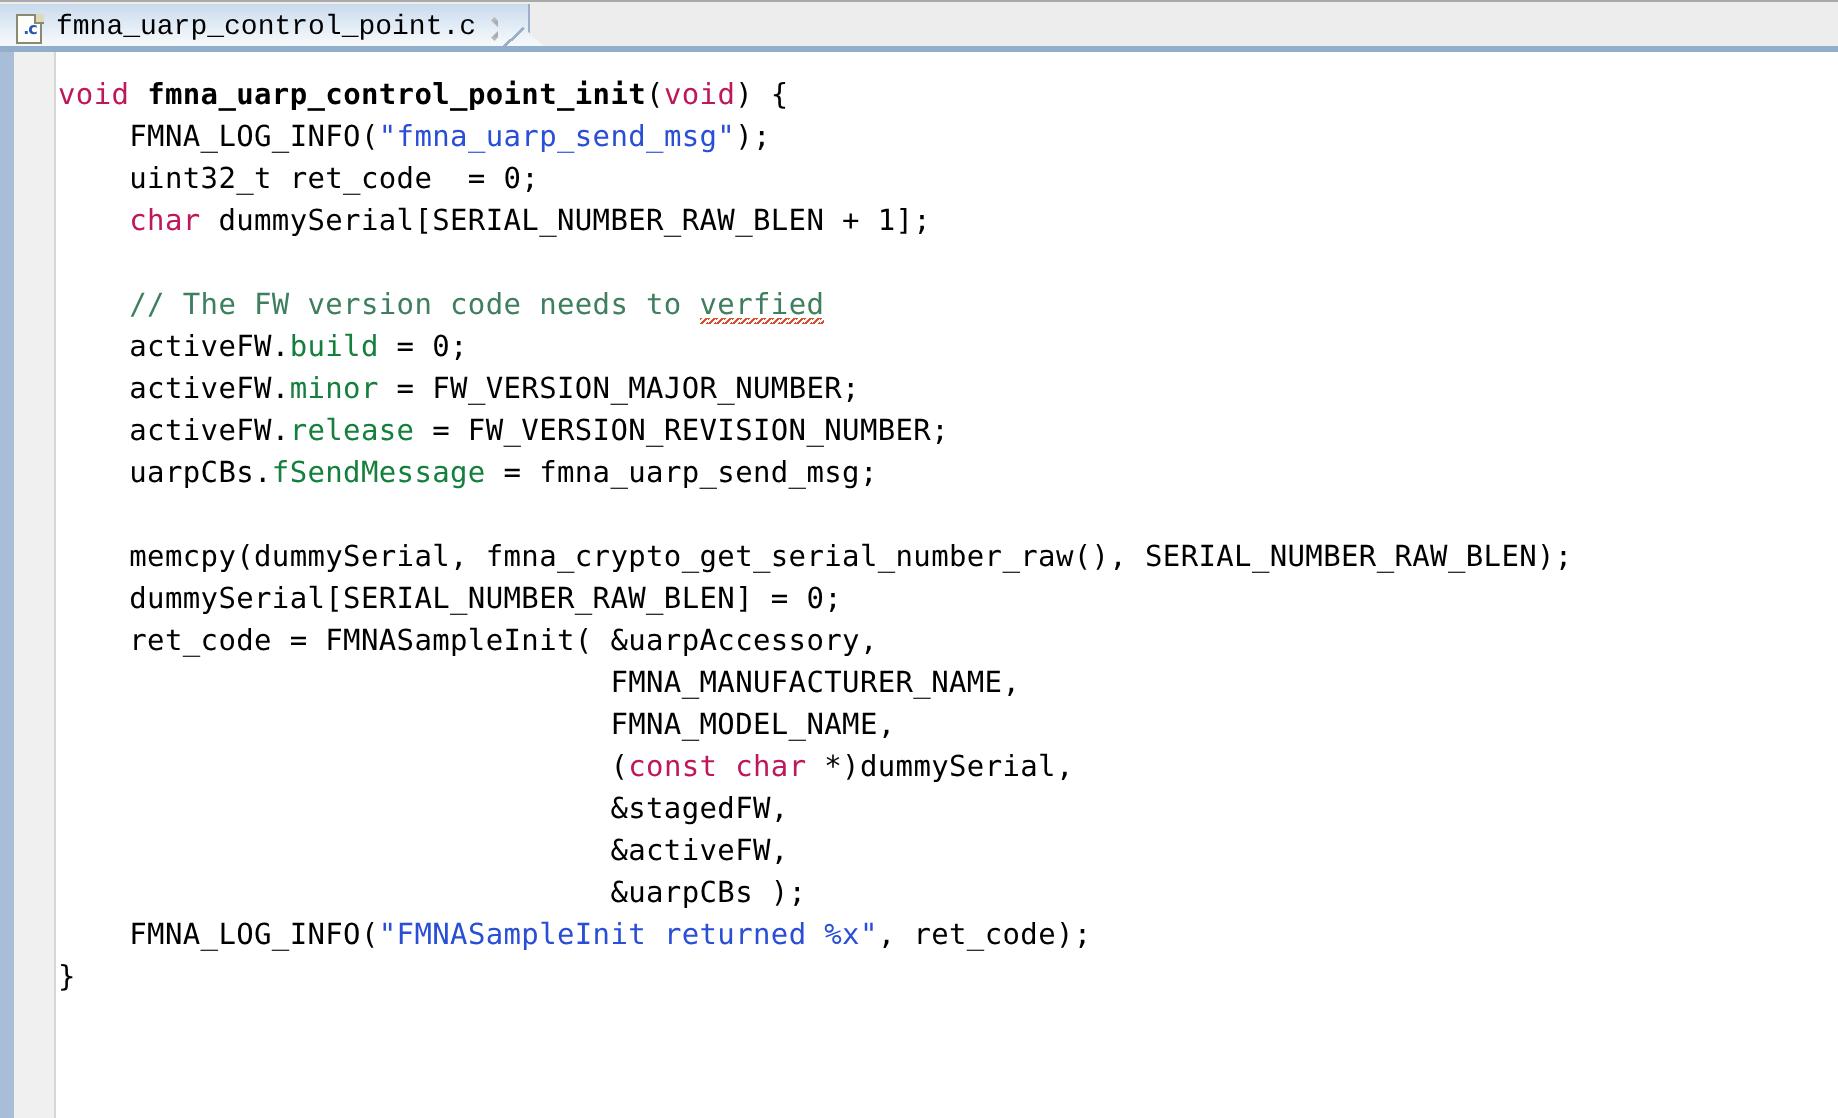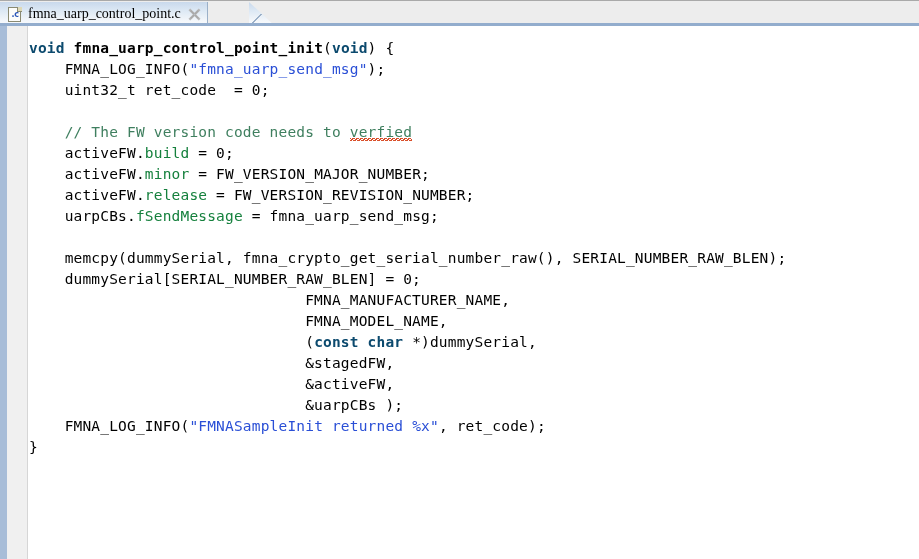--- a/index.html
+++ b/index.html
@@ -111,21 +111,21 @@
     font-weight: bold;
     color: #2b56b8;
     letter-spacing: -0.5px;
   }
 
   .tab-title {
     font-size: 14px;
     line-height: 16px;
     color: #000000;
     white-space: nowrap;
-    font-family: Liberation Serif, serif;
+    font-family: Liberation Mono, monospace;
     text-align: center;
   }
 
   .tab-close {
     margin-left: 7px;
     width: 13px;
     height: 13px;
     flex: 0 0 auto;
     position: relative;
   }
@@ -180,21 +180,21 @@
     line-height: 21px;
     font-family: "DejaVu Sans Mono", monospace;
     font-size: 14.5px;
     letter-spacing: 0.18px;
     color: #000000;
     white-space: pre;
     padding-left: 0px;
   }
 
   
-  .kw       { color: #0c4a6e; font-weight: bold; text-align: center; }
+  .kw       { color: #be185d; font-weight: normal; text-align: center; }
   .str      { color: #2a4fd6; }
   .cmt      { color: #3f7f5f; }
   .fld      { color: #15803d; }
   .plain    { color: #000000; }
 
   .misspelled {
     position: relative;
     text-decoration: none;
     background-image: repeating-linear-gradient(
       135deg,
@@ -232,29 +232,31 @@
 
   <div id="left-accent"></div>
   <div id="gutter"></div>
   <div id="gutter-inner-line"></div>
 
   <div id="code-area">
     <div id="code-lines">
         <div class="code-line"><span class="kw">void</span><span class="plain"> </span><span class="plain" style="font-weight: bold;">fmna_uarp_control_point_init</span><span class="plain">(</span><span class="kw">void</span><span class="plain">) {</span></div>
         <div class="code-line"><span class="plain">    FMNA_LOG_INFO(</span><span class="str">"fmna_uarp_send_msg"</span><span class="plain">);</span></div>
         <div class="code-line"><span class="plain">    uint32_t ret_code  = 0;</span></div>
+        <div class="code-line"><span class="plain">    </span><span class="kw">char</span><span class="plain"> dummySerial[SERIAL_NUMBER_RAW_BLEN + 1];</span></div>
         <div class="code-line">&nbsp;</div>
         <div class="code-line"><span class="plain">    </span><span class="cmt">// The FW version code needs to </span><span class="cmt misspelled">verfied</span></div>
         <div class="code-line"><span class="plain">    activeFW.</span><span class="fld">build</span><span class="plain"> = 0;</span></div>
         <div class="code-line"><span class="plain">    activeFW.</span><span class="fld">minor</span><span class="plain"> = FW_VERSION_MAJOR_NUMBER;</span></div>
         <div class="code-line"><span class="plain">    activeFW.</span><span class="fld">release</span><span class="plain"> = FW_VERSION_REVISION_NUMBER;</span></div>
         <div class="code-line"><span class="plain">    uarpCBs.</span><span class="fld">fSendMessage</span><span class="plain"> = fmna_uarp_send_msg;</span></div>
         <div class="code-line">&nbsp;</div>
         <div class="code-line"><span class="plain">    memcpy(dummySerial, fmna_crypto_get_serial_number_raw(), SERIAL_NUMBER_RAW_BLEN);</span></div>
         <div class="code-line"><span class="plain">    dummySerial[SERIAL_NUMBER_RAW_BLEN] = 0;</span></div>
+        <div class="code-line"><span class="plain">    ret_code = FMNASampleInit( &amp;uarpAccessory,</span></div>
         <div class="code-line"><span class="plain">                               FMNA_MANUFACTURER_NAME,</span></div>
         <div class="code-line"><span class="plain">                               FMNA_MODEL_NAME,</span></div>
         <div class="code-line"><span class="plain">                               (</span><span class="kw">const char</span><span class="plain"> *)dummySerial,</span></div>
         <div class="code-line"><span class="plain">                               &amp;stagedFW,</span></div>
         <div class="code-line"><span class="plain">                               &amp;activeFW,</span></div>
         <div class="code-line"><span class="plain">                               &amp;uarpCBs );</span></div>
         <div class="code-line"><span class="plain">    FMNA_LOG_INFO(</span><span class="str">"FMNASampleInit returned %x"</span><span class="plain">, ret_code);</span></div>
         <div class="code-line"><span class="plain">}</span></div>
       </div>
   </div>

